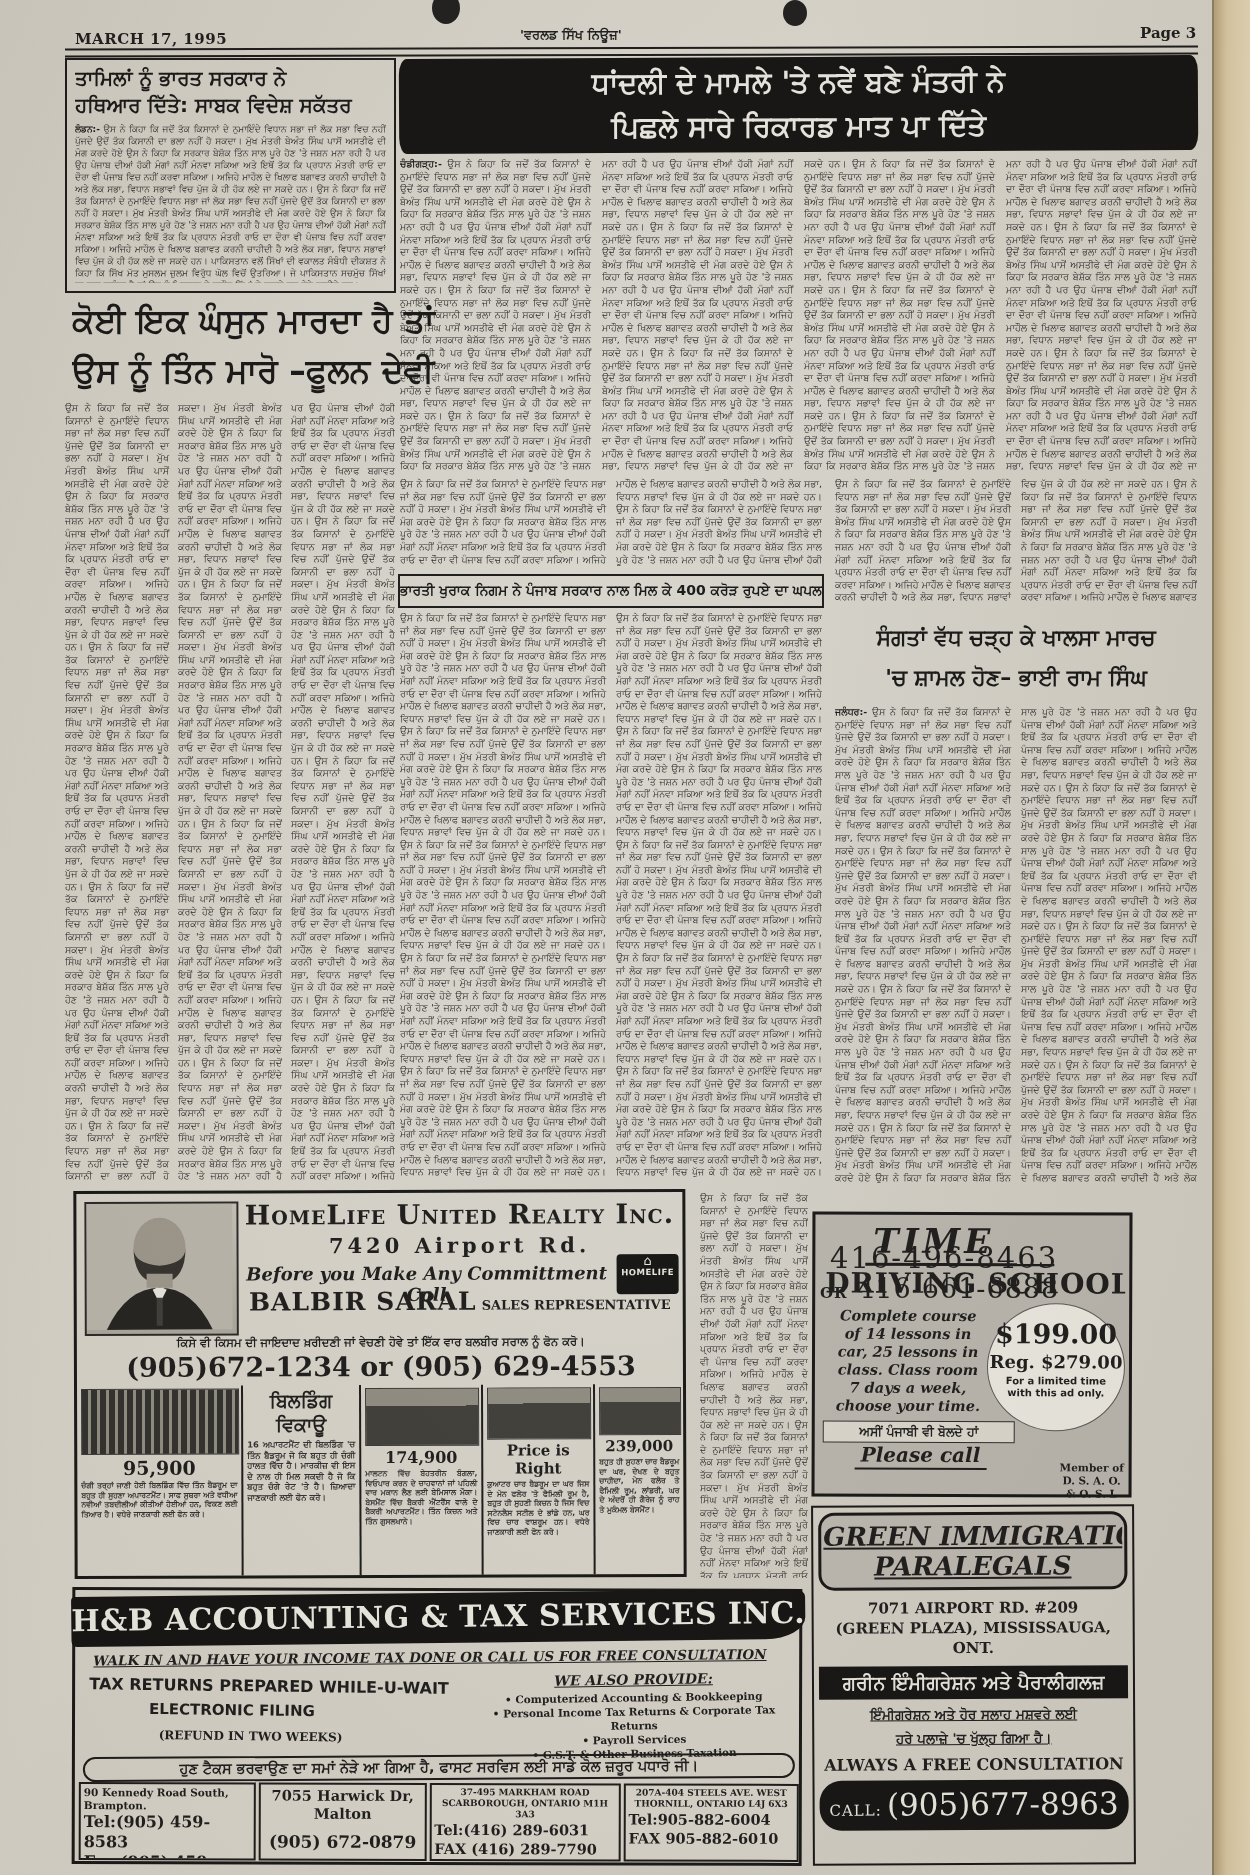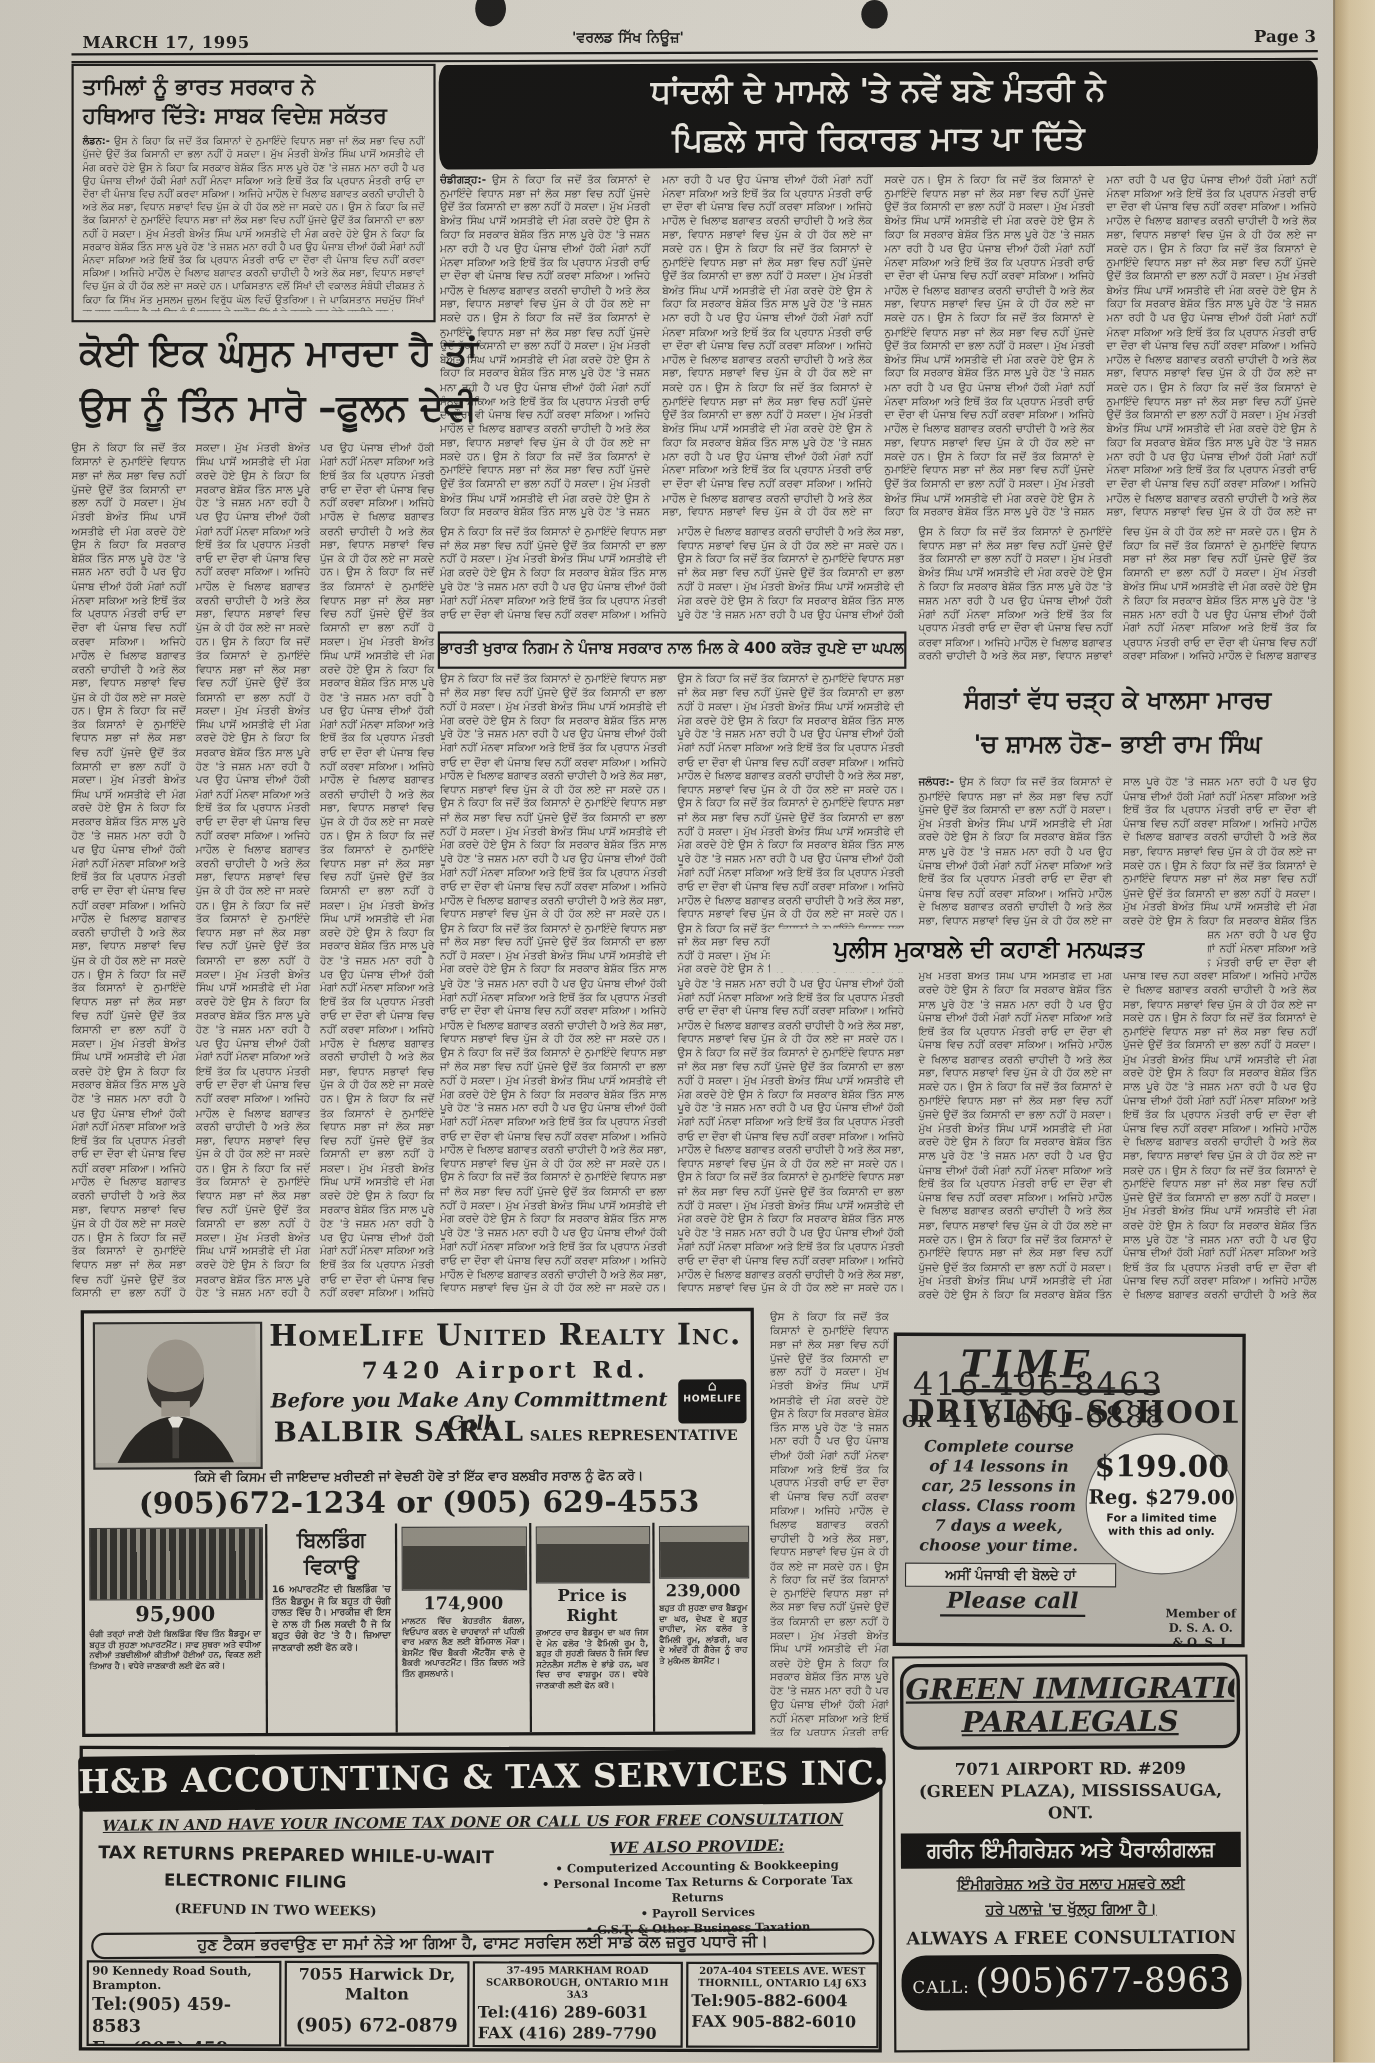--- a/index.html
+++ b/index.html
@@ -182,23 +182,20 @@
 
   <div class="abs body-text cols2 right-upper"><span>ਉਸ ਨੇ ਕਿਹਾ ਕਿ ਜਦੋਂ ਤੱਕ ਕਿਸਾਨਾਂ ਦੇ ਨੁਮਾਇੰਦੇ ਵਿਧਾਨ ਸਭਾ ਜਾਂ ਲੋਕ ਸਭਾ ਵਿਚ ਨਹੀਂ ਪੁੱਜਦੇ ਉਦੋਂ ਤੱਕ ਕਿਸਾਨੀ ਦਾ ਭਲਾ ਨਹੀਂ ਹੋ ਸਕਦਾ। ਮੁੱਖ ਮੰਤਰੀ ਬੇਅੰਤ ਸਿੰਘ ਪਾਸੋਂ ਅਸਤੀਫੇ ਦੀ ਮੰਗ ਕਰਦੇ ਹੋਏ ਉਸ ਨੇ ਕਿਹਾ ਕਿ ਸਰਕਾਰ ਬੇਸ਼ੱਕ ਤਿੰਨ ਸਾਲ ਪੂਰੇ ਹੋਣ 'ਤੇ ਜਸ਼ਨ ਮਨਾ ਰਹੀ ਹੈ ਪਰ ਉਹ ਪੰਜਾਬ ਦੀਆਂ ਹੱਕੀ ਮੰਗਾਂ ਨਹੀਂ ਮੰਨਵਾ ਸਕਿਆ ਅਤੇ ਇਥੋਂ ਤੱਕ ਕਿ ਪ੍ਰਧਾਨ ਮੰਤਰੀ ਰਾਓ ਦਾ ਦੌਰਾ ਵੀ ਪੰਜਾਬ ਵਿਚ ਨਹੀਂ ਕਰਵਾ ਸਕਿਆ। ਅਜਿਹੇ ਮਾਹੌਲ ਦੇ ਖਿਲਾਫ ਬਗਾਵਤ ਕਰਨੀ ਚਾਹੀਦੀ ਹੈ ਅਤੇ ਲੋਕ ਸਭਾ, ਵਿਧਾਨ ਸਭਾਵਾਂ ਵਿਚ ਪੁੱਜ ਕੇ ਹੀ ਹੱਕ ਲਏ ਜਾ ਸਕਦੇ ਹਨ। ਉਸ ਨੇ ਕਿਹਾ ਕਿ ਜਦੋਂ ਤੱਕ ਕਿਸਾਨਾਂ ਦੇ ਨੁਮਾਇੰਦੇ ਵਿਧਾਨ ਸਭਾ ਜਾਂ ਲੋਕ ਸਭਾ ਵਿਚ ਨਹੀਂ ਪੁੱਜਦੇ ਉਦੋਂ ਤੱਕ ਕਿਸਾਨੀ ਦਾ ਭਲਾ ਨਹੀਂ ਹੋ ਸਕਦਾ। ਮੁੱਖ ਮੰਤਰੀ ਬੇਅੰਤ ਸਿੰਘ ਪਾਸੋਂ ਅਸਤੀਫੇ ਦੀ ਮੰਗ ਕਰਦੇ ਹੋਏ ਉਸ ਨੇ ਕਿਹਾ ਕਿ ਸਰਕਾਰ ਬੇਸ਼ੱਕ ਤਿੰਨ ਸਾਲ ਪੂਰੇ ਹੋਣ 'ਤੇ ਜਸ਼ਨ ਮਨਾ ਰਹੀ ਹੈ ਪਰ ਉਹ ਪੰਜਾਬ ਦੀਆਂ ਹੱਕੀ ਮੰਗਾਂ ਨਹੀਂ ਮੰਨਵਾ ਸਕਿਆ ਅਤੇ ਇਥੋਂ ਤੱਕ ਕਿ ਪ੍ਰਧਾਨ ਮੰਤਰੀ ਰਾਓ ਦਾ ਦੌਰਾ ਵੀ ਪੰਜਾਬ ਵਿਚ ਨਹੀਂ ਕਰਵਾ ਸਕਿਆ। ਅਜਿਹੇ ਮਾਹੌਲ ਦੇ ਖਿਲਾਫ ਬਗਾਵਤ ਕਰਨੀ ਚਾਹੀਦੀ ਹੈ ਅਤੇ ਲੋਕ ਸਭਾ, ਵਿਧਾਨ ਸਭਾਵਾਂ ਵਿਚ ਪੁੱਜ ਕੇ ਹੀ ਹੱਕ ਲਏ ਜਾ ਸਕਦੇ ਹਨ। ਉਸ ਨੇ ਕਿਹਾ ਕਿ ਜਦੋਂ ਤੱਕ ਕਿਸਾਨਾਂ ਦੇ ਨੁਮਾਇੰਦੇ ਵਿਧਾਨ ਸਭਾ ਜਾਂ ਲੋਕ ਸਭਾ ਵਿਚ ਨਹੀਂ ਪੁੱਜਦੇ ਉਦੋਂ ਤੱਕ ਕਿਸਾਨੀ ਦਾ ਭਲਾ ਨਹੀਂ ਹੋ ਸਕਦਾ। ਮੁੱਖ ਮੰਤਰੀ ਬੇਅੰਤ ਸਿੰਘ ਪਾਸੋਂ ਅਸਤੀਫੇ ਦੀ ਮੰਗ ਕਰਦੇ ਹੋਏ ਉਸ ਨੇ ਕਿਹਾ ਕਿ ਸਰਕਾਰ ਬੇਸ਼ੱਕ ਤਿੰਨ ਸਾਲ ਪੂਰੇ ਹੋਣ 'ਤੇ ਜਸ਼ਨ ਮਨਾ ਰਹੀ ਹੈ ਪਰ ਉਹ ਪੰਜਾਬ ਦੀਆਂ ਹੱਕੀ ਮੰਗਾਂ ਨਹੀਂ ਮੰਨਵਾ ਸਕਿਆ ਅਤੇ ਇਥੋਂ ਤੱਕ ਕਿ ਪ੍ਰਧਾਨ ਮੰਤਰੀ ਰਾਓ ਦਾ ਦੌਰਾ ਵੀ ਪੰਜਾਬ ਵਿਚ ਨਹੀਂ ਕਰਵਾ ਸਕਿਆ। ਅਜਿਹੇ ਮਾਹੌਲ ਦੇ ਖਿਲਾਫ ਬਗਾਵਤ ਕਰਨੀ ਚਾਹੀਦੀ ਹੈ ਅਤੇ ਲੋਕ ਸਭਾ, ਵਿਧਾਨ ਸਭਾਵਾਂ ਵਿਚ ਪੁੱਜ ਕੇ ਹੀ ਹੱਕ ਲਏ ਜਾ ਸਕਦੇ ਹਨ। ਉਸ ਨੇ ਕਿਹਾ ਕਿ ਜਦੋਂ ਤੱਕ ਕਿਸਾਨਾਂ ਦੇ ਨੁਮਾਇੰਦੇ ਵਿਧਾਨ ਸਭਾ ਜਾਂ ਲੋਕ ਸਭਾ ਵਿਚ ਨਹੀਂ ਪੁੱਜਦੇ ਉਦੋਂ ਤੱਕ ਕਿਸਾਨੀ ਦਾ ਭਲਾ ਨਹੀਂ ਹੋ ਸਕਦਾ। ਮੁੱਖ ਮੰਤਰੀ ਬੇਅੰਤ ਸਿੰਘ ਪਾਸੋਂ ਅਸਤੀਫੇ ਦੀ ਮੰਗ ਕਰਦੇ ਹੋਏ ਉਸ ਨੇ ਕਿਹਾ ਕਿ ਸਰਕਾਰ ਬੇਸ਼ੱਕ ਤਿੰਨ ਸਾਲ ਪੂਰੇ ਹੋਣ 'ਤੇ ਜਸ਼ਨ ਮਨਾ ਰਹੀ ਹੈ ਪਰ ਉਹ ਪੰਜਾਬ ਦੀਆਂ ਹੱਕੀ ਮੰਗਾਂ ਨਹੀਂ ਮੰਨਵਾ ਸਕਿਆ ਅਤੇ ਇਥੋਂ ਤੱਕ ਕਿ ਪ੍ਰਧਾਨ ਮੰਤਰੀ ਰਾਓ ਦਾ ਦੌਰਾ ਵੀ ਪੰਜਾਬ ਵਿਚ ਨਹੀਂ ਕਰਵਾ ਸਕਿਆ। ਅਜਿਹੇ ਮਾਹੌਲ ਦੇ ਖਿਲਾਫ ਬਗਾਵਤ ਕਰਨੀ ਚਾਹੀਦੀ ਹੈ ਅਤੇ ਲੋਕ ਸਭਾ, ਵਿਧਾਨ ਸਭਾਵਾਂ ਵਿਚ ਪੁੱਜ ਕੇ ਹੀ ਹੱਕ ਲਏ ਜਾ ਸਕਦੇ ਹਨ।</span></div>
 
   <div class="abs khalsa">
     <div class="hl">ਸੰਗਤਾਂ ਵੱਧ ਚੜ੍ਹ ਕੇ ਖਾਲਸਾ ਮਾਰਚ</div>
     <div class="hl">'ਚ ਸ਼ਾਮਲ ਹੋਣ– ਭਾਈ ਰਾਮ ਸਿੰਘ</div>
   </div>
 
   <div class="abs body-text cols2 right-mid"><b class="dl">ਜਲੰਧਰ:-</b> <span>ਉਸ ਨੇ ਕਿਹਾ ਕਿ ਜਦੋਂ ਤੱਕ ਕਿਸਾਨਾਂ ਦੇ ਨੁਮਾਇੰਦੇ ਵਿਧਾਨ ਸਭਾ ਜਾਂ ਲੋਕ ਸਭਾ ਵਿਚ ਨਹੀਂ ਪੁੱਜਦੇ ਉਦੋਂ ਤੱਕ ਕਿਸਾਨੀ ਦਾ ਭਲਾ ਨਹੀਂ ਹੋ ਸਕਦਾ। ਮੁੱਖ ਮੰਤਰੀ ਬੇਅੰਤ ਸਿੰਘ ਪਾਸੋਂ ਅਸਤੀਫੇ ਦੀ ਮੰਗ ਕਰਦੇ ਹੋਏ ਉਸ ਨੇ ਕਿਹਾ ਕਿ ਸਰਕਾਰ ਬੇਸ਼ੱਕ ਤਿੰਨ ਸਾਲ ਪੂਰੇ ਹੋਣ 'ਤੇ ਜਸ਼ਨ ਮਨਾ ਰਹੀ ਹੈ ਪਰ ਉਹ ਪੰਜਾਬ ਦੀਆਂ ਹੱਕੀ ਮੰਗਾਂ ਨਹੀਂ ਮੰਨਵਾ ਸਕਿਆ ਅਤੇ ਇਥੋਂ ਤੱਕ ਕਿ ਪ੍ਰਧਾਨ ਮੰਤਰੀ ਰਾਓ ਦਾ ਦੌਰਾ ਵੀ ਪੰਜਾਬ ਵਿਚ ਨਹੀਂ ਕਰਵਾ ਸਕਿਆ। ਅਜਿਹੇ ਮਾਹੌਲ ਦੇ ਖਿਲਾਫ ਬਗਾਵਤ ਕਰਨੀ ਚਾਹੀਦੀ ਹੈ ਅਤੇ ਲੋਕ ਸਭਾ, ਵਿਧਾਨ ਸਭਾਵਾਂ ਵਿਚ ਪੁੱਜ ਕੇ ਹੀ ਹੱਕ ਲਏ ਜਾ ਸਕਦੇ ਹਨ। ਉਸ ਨੇ ਕਿਹਾ ਕਿ ਜਦੋਂ ਤੱਕ ਕਿਸਾਨਾਂ ਦੇ ਨੁਮਾਇੰਦੇ ਵਿਧਾਨ ਸਭਾ ਜਾਂ ਲੋਕ ਸਭਾ ਵਿਚ ਨਹੀਂ ਪੁੱਜਦੇ ਉਦੋਂ ਤੱਕ ਕਿਸਾਨੀ ਦਾ ਭਲਾ ਨਹੀਂ ਹੋ ਸਕਦਾ। ਮੁੱਖ ਮੰਤਰੀ ਬੇਅੰਤ ਸਿੰਘ ਪਾਸੋਂ ਅਸਤੀਫੇ ਦੀ ਮੰਗ ਕਰਦੇ ਹੋਏ ਉਸ ਨੇ ਕਿਹਾ ਕਿ ਸਰਕਾਰ ਬੇਸ਼ੱਕ ਤਿੰਨ ਸਾਲ ਪੂਰੇ ਹੋਣ 'ਤੇ ਜਸ਼ਨ ਮਨਾ ਰਹੀ ਹੈ ਪਰ ਉਹ ਪੰਜਾਬ ਦੀਆਂ ਹੱਕੀ ਮੰਗਾਂ ਨਹੀਂ ਮੰਨਵਾ ਸਕਿਆ ਅਤੇ ਇਥੋਂ ਤੱਕ ਕਿ ਪ੍ਰਧਾਨ ਮੰਤਰੀ ਰਾਓ ਦਾ ਦੌਰਾ ਵੀ ਪੰਜਾਬ ਵਿਚ ਨਹੀਂ ਕਰਵਾ ਸਕਿਆ। ਅਜਿਹੇ ਮਾਹੌਲ ਦੇ ਖਿਲਾਫ ਬਗਾਵਤ ਕਰਨੀ ਚਾਹੀਦੀ ਹੈ ਅਤੇ ਲੋਕ ਸਭਾ, ਵਿਧਾਨ ਸਭਾਵਾਂ ਵਿਚ ਪੁੱਜ ਕੇ ਹੀ ਹੱਕ ਲਏ ਜਾ ਸਕਦੇ ਹਨ। ਉਸ ਨੇ ਕਿਹਾ ਕਿ ਜਦੋਂ ਤੱਕ ਕਿਸਾਨਾਂ ਦੇ ਨੁਮਾਇੰਦੇ ਵਿਧਾਨ ਸਭਾ ਜਾਂ ਲੋਕ ਸਭਾ ਵਿਚ ਨਹੀਂ ਪੁੱਜਦੇ ਉਦੋਂ ਤੱਕ ਕਿਸਾਨੀ ਦਾ ਭਲਾ ਨਹੀਂ ਹੋ ਸਕਦਾ। ਮੁੱਖ ਮੰਤਰੀ ਬੇਅੰਤ ਸਿੰਘ ਪਾਸੋਂ ਅਸਤੀਫੇ ਦੀ ਮੰਗ ਕਰਦੇ ਹੋਏ ਉਸ ਨੇ ਕਿਹਾ ਕਿ ਸਰਕਾਰ ਬੇਸ਼ੱਕ ਤਿੰਨ ਸਾਲ ਪੂਰੇ ਹੋਣ 'ਤੇ ਜਸ਼ਨ ਮਨਾ ਰਹੀ ਹੈ ਪਰ ਉਹ ਪੰਜਾਬ ਦੀਆਂ ਹੱਕੀ ਮੰਗਾਂ ਨਹੀਂ ਮੰਨਵਾ ਸਕਿਆ ਅਤੇ ਇਥੋਂ ਤੱਕ ਕਿ ਪ੍ਰਧਾਨ ਮੰਤਰੀ ਰਾਓ ਦਾ ਦੌਰਾ ਵੀ ਪੰਜਾਬ ਵਿਚ ਨਹੀਂ ਕਰਵਾ ਸਕਿਆ। ਅਜਿਹੇ ਮਾਹੌਲ ਦੇ ਖਿਲਾਫ ਬਗਾਵਤ ਕਰਨੀ ਚਾਹੀਦੀ ਹੈ ਅਤੇ ਲੋਕ ਸਭਾ, ਵਿਧਾਨ ਸਭਾਵਾਂ ਵਿਚ ਪੁੱਜ ਕੇ ਹੀ ਹੱਕ ਲਏ ਜਾ ਸਕਦੇ ਹਨ। ਉਸ ਨੇ ਕਿਹਾ ਕਿ ਜਦੋਂ ਤੱਕ ਕਿਸਾਨਾਂ ਦੇ ਨੁਮਾਇੰਦੇ ਵਿਧਾਨ ਸਭਾ ਜਾਂ ਲੋਕ ਸਭਾ ਵਿਚ ਨਹੀਂ ਪੁੱਜਦੇ ਉਦੋਂ ਤੱਕ ਕਿਸਾਨੀ ਦਾ ਭਲਾ ਨਹੀਂ ਹੋ ਸਕਦਾ। ਮੁੱਖ ਮੰਤਰੀ ਬੇਅੰਤ ਸਿੰਘ ਪਾਸੋਂ ਅਸਤੀਫੇ ਦੀ ਮੰਗ ਕਰਦੇ ਹੋਏ ਉਸ ਨੇ ਕਿਹਾ ਕਿ ਸਰਕਾਰ ਬੇਸ਼ੱਕ ਤਿੰਨ ਸਾਲ ਪੂਰੇ ਹੋਣ 'ਤੇ ਜਸ਼ਨ ਮਨਾ ਰਹੀ ਹੈ ਪਰ ਉਹ ਪੰਜਾਬ ਦੀਆਂ ਹੱਕੀ ਮੰਗਾਂ ਨਹੀਂ ਮੰਨਵਾ ਸਕਿਆ ਅਤੇ ਇਥੋਂ ਤੱਕ ਕਿ ਪ੍ਰਧਾਨ ਮੰਤਰੀ ਰਾਓ ਦਾ ਦੌਰਾ ਵੀ ਪੰਜਾਬ ਵਿਚ ਨਹੀਂ ਕਰਵਾ ਸਕਿਆ। ਅਜਿਹੇ ਮਾਹੌਲ ਦੇ ਖਿਲਾਫ ਬਗਾਵਤ ਕਰਨੀ ਚਾਹੀਦੀ ਹੈ ਅਤੇ ਲੋਕ ਸਭਾ, ਵਿਧਾਨ ਸਭਾਵਾਂ ਵਿਚ ਪੁੱਜ ਕੇ ਹੀ ਹੱਕ ਲਏ ਜਾ ਸਕਦੇ ਹਨ। ਉਸ ਨੇ ਕਿਹਾ ਕਿ ਜਦੋਂ ਤੱਕ ਕਿਸਾਨਾਂ ਦੇ ਨੁਮਾਇੰਦੇ ਵਿਧਾਨ ਸਭਾ ਜਾਂ ਲੋਕ ਸਭਾ ਵਿਚ ਨਹੀਂ ਪੁੱਜਦੇ ਉਦੋਂ ਤੱਕ ਕਿਸਾਨੀ ਦਾ ਭਲਾ ਨਹੀਂ ਹੋ ਸਕਦਾ। ਮੁੱਖ ਮੰਤਰੀ ਬੇਅੰਤ ਸਿੰਘ ਪਾਸੋਂ ਅਸਤੀਫੇ ਦੀ ਮੰਗ ਕਰਦੇ ਹੋਏ ਉਸ ਨੇ ਕਿਹਾ ਕਿ ਸਰਕਾਰ ਬੇਸ਼ੱਕ ਤਿੰਨ ਸਾਲ ਪੂਰੇ ਹੋਣ 'ਤੇ ਜਸ਼ਨ ਮਨਾ ਰਹੀ ਹੈ ਪਰ ਉਹ ਪੰਜਾਬ ਦੀਆਂ ਹੱਕੀ ਮੰਗਾਂ ਨਹੀਂ ਮੰਨਵਾ ਸਕਿਆ ਅਤੇ ਇਥੋਂ ਤੱਕ ਕਿ ਪ੍ਰਧਾਨ ਮੰਤਰੀ ਰਾਓ ਦਾ ਦੌਰਾ ਵੀ ਪੰਜਾਬ ਵਿਚ ਨਹੀਂ ਕਰਵਾ ਸਕਿਆ। ਅਜਿਹੇ ਮਾਹੌਲ ਦੇ ਖਿਲਾਫ ਬਗਾਵਤ ਕਰਨੀ ਚਾਹੀਦੀ ਹੈ ਅਤੇ ਲੋਕ ਸਭਾ, ਵਿਧਾਨ ਸਭਾਵਾਂ ਵਿਚ ਪੁੱਜ ਕੇ ਹੀ ਹੱਕ ਲਏ ਜਾ ਸਕਦੇ ਹਨ। ਉਸ ਨੇ ਕਿਹਾ ਕਿ ਜਦੋਂ ਤੱਕ ਕਿਸਾਨਾਂ ਦੇ ਨੁਮਾਇੰਦੇ ਵਿਧਾਨ ਸਭਾ ਜਾਂ ਲੋਕ ਸਭਾ ਵਿਚ ਨਹੀਂ ਪੁੱਜਦੇ ਉਦੋਂ ਤੱਕ ਕਿਸਾਨੀ ਦਾ ਭਲਾ ਨਹੀਂ ਹੋ ਸਕਦਾ। ਮੁੱਖ ਮੰਤਰੀ ਬੇਅੰਤ ਸਿੰਘ ਪਾਸੋਂ ਅਸਤੀਫੇ ਦੀ ਮੰਗ ਕਰਦੇ ਹੋਏ ਉਸ ਨੇ ਕਿਹਾ ਕਿ ਸਰਕਾਰ ਬੇਸ਼ੱਕ ਤਿੰਨ ਸਾਲ ਪੂਰੇ ਹੋਣ 'ਤੇ ਜਸ਼ਨ ਮਨਾ ਰਹੀ ਹੈ ਪਰ ਉਹ ਪੰਜਾਬ ਦੀਆਂ ਹੱਕੀ ਮੰਗਾਂ ਨਹੀਂ ਮੰਨਵਾ ਸਕਿਆ ਅਤੇ ਇਥੋਂ ਤੱਕ ਕਿ ਪ੍ਰਧਾਨ ਮੰਤਰੀ ਰਾਓ ਦਾ ਦੌਰਾ ਵੀ ਪੰਜਾਬ ਵਿਚ ਨਹੀਂ ਕਰਵਾ ਸਕਿਆ। ਅਜਿਹੇ ਮਾਹੌਲ ਦੇ ਖਿਲਾਫ ਬਗਾਵਤ ਕਰਨੀ ਚਾਹੀਦੀ ਹੈ ਅਤੇ ਲੋਕ ਸਭਾ, ਵਿਧਾਨ ਸਭਾਵਾਂ ਵਿਚ ਪੁੱਜ ਕੇ ਹੀ ਹੱਕ ਲਏ ਜਾ ਸਕਦੇ ਹਨ। ਉਸ ਨੇ ਕਿਹਾ ਕਿ ਜਦੋਂ ਤੱਕ ਕਿਸਾਨਾਂ ਦੇ ਨੁਮਾਇੰਦੇ ਵਿਧਾਨ ਸਭਾ ਜਾਂ ਲੋਕ ਸਭਾ ਵਿਚ ਨਹੀਂ ਪੁੱਜਦੇ ਉਦੋਂ ਤੱਕ ਕਿਸਾਨੀ ਦਾ ਭਲਾ ਨਹੀਂ ਹੋ ਸਕਦਾ। ਮੁੱਖ ਮੰਤਰੀ ਬੇਅੰਤ ਸਿੰਘ ਪਾਸੋਂ ਅਸਤੀਫੇ ਦੀ ਮੰਗ ਕਰਦੇ ਹੋਏ ਉਸ ਨੇ ਕਿਹਾ ਕਿ ਸਰਕਾਰ ਬੇਸ਼ੱਕ ਤਿੰਨ ਸਾਲ ਪੂਰੇ ਹੋਣ 'ਤੇ ਜਸ਼ਨ ਮਨਾ ਰਹੀ ਹੈ ਪਰ ਉਹ ਪੰਜਾਬ ਦੀਆਂ ਹੱਕੀ ਮੰਗਾਂ ਨਹੀਂ ਮੰਨਵਾ ਸਕਿਆ ਅਤੇ ਇਥੋਂ ਤੱਕ ਕਿ ਪ੍ਰਧਾਨ ਮੰਤਰੀ ਰਾਓ ਦਾ ਦੌਰਾ ਵੀ ਪੰਜਾਬ ਵਿਚ ਨਹੀਂ ਕਰਵਾ ਸਕਿਆ। ਅਜਿਹੇ ਮਾਹੌਲ ਦੇ ਖਿਲਾਫ ਬਗਾਵਤ ਕਰਨੀ ਚਾਹੀਦੀ ਹੈ ਅਤੇ ਲੋਕ ਸਭਾ, ਵਿਧਾਨ ਸਭਾਵਾਂ ਵਿਚ ਪੁੱਜ ਕੇ ਹੀ ਹੱਕ ਲਏ ਜਾ ਸਕਦੇ ਹਨ। ਉਸ ਨੇ ਕਿਹਾ ਕਿ ਜਦੋਂ ਤੱਕ ਕਿਸਾਨਾਂ ਦੇ ਨੁਮਾਇੰਦੇ ਵਿਧਾਨ ਸਭਾ ਜਾਂ ਲੋਕ ਸਭਾ ਵਿਚ ਨਹੀਂ ਪੁੱਜਦੇ ਉਦੋਂ ਤੱਕ ਕਿਸਾਨੀ ਦਾ ਭਲਾ ਨਹੀਂ ਹੋ ਸਕਦਾ। ਮੁੱਖ ਮੰਤਰੀ ਬੇਅੰਤ ਸਿੰਘ ਪਾਸੋਂ ਅਸਤੀਫੇ ਦੀ ਮੰਗ ਕਰਦੇ ਹੋਏ ਉਸ ਨੇ ਕਿਹਾ ਕਿ ਸਰਕਾਰ ਬੇਸ਼ੱਕ ਤਿੰਨ ਸਾਲ ਪੂਰੇ ਹੋਣ 'ਤੇ ਜਸ਼ਨ ਮਨਾ ਰਹੀ ਹੈ ਪਰ ਉਹ ਪੰਜਾਬ ਦੀਆਂ ਹੱਕੀ ਮੰਗਾਂ ਨਹੀਂ ਮੰਨਵਾ ਸਕਿਆ ਅਤੇ ਇਥੋਂ ਤੱਕ ਕਿ ਪ੍ਰਧਾਨ ਮੰਤਰੀ ਰਾਓ ਦਾ ਦੌਰਾ ਵੀ ਪੰਜਾਬ ਵਿਚ ਨਹੀਂ ਕਰਵਾ ਸਕਿਆ। ਅਜਿਹੇ ਮਾਹੌਲ ਦੇ ਖਿਲਾਫ ਬਗਾਵਤ ਕਰਨੀ ਚਾਹੀਦੀ ਹੈ ਅਤੇ ਲੋਕ ਸਭਾ, ਵਿਧਾਨ ਸਭਾਵਾਂ ਵਿਚ ਪੁੱਜ ਕੇ ਹੀ ਹੱਕ ਲਏ ਜਾ ਸਕਦੇ ਹਨ।</span></div>
 
-  <div class="abs police">
-    <div class="hl">ਪੁਲੀਸ ਮੁਕਾਬਲੇ ਦੀ ਕਹਾਣੀ ਮਨਘੜਤ</div>
-  </div>
 
   <div class="abs body-text mid-strip"><span>ਉਸ ਨੇ ਕਿਹਾ ਕਿ ਜਦੋਂ ਤੱਕ ਕਿਸਾਨਾਂ ਦੇ ਨੁਮਾਇੰਦੇ ਵਿਧਾਨ ਸਭਾ ਜਾਂ ਲੋਕ ਸਭਾ ਵਿਚ ਨਹੀਂ ਪੁੱਜਦੇ ਉਦੋਂ ਤੱਕ ਕਿਸਾਨੀ ਦਾ ਭਲਾ ਨਹੀਂ ਹੋ ਸਕਦਾ। ਮੁੱਖ ਮੰਤਰੀ ਬੇਅੰਤ ਸਿੰਘ ਪਾਸੋਂ ਅਸਤੀਫੇ ਦੀ ਮੰਗ ਕਰਦੇ ਹੋਏ ਉਸ ਨੇ ਕਿਹਾ ਕਿ ਸਰਕਾਰ ਬੇਸ਼ੱਕ ਤਿੰਨ ਸਾਲ ਪੂਰੇ ਹੋਣ 'ਤੇ ਜਸ਼ਨ ਮਨਾ ਰਹੀ ਹੈ ਪਰ ਉਹ ਪੰਜਾਬ ਦੀਆਂ ਹੱਕੀ ਮੰਗਾਂ ਨਹੀਂ ਮੰਨਵਾ ਸਕਿਆ ਅਤੇ ਇਥੋਂ ਤੱਕ ਕਿ ਪ੍ਰਧਾਨ ਮੰਤਰੀ ਰਾਓ ਦਾ ਦੌਰਾ ਵੀ ਪੰਜਾਬ ਵਿਚ ਨਹੀਂ ਕਰਵਾ ਸਕਿਆ। ਅਜਿਹੇ ਮਾਹੌਲ ਦੇ ਖਿਲਾਫ ਬਗਾਵਤ ਕਰਨੀ ਚਾਹੀਦੀ ਹੈ ਅਤੇ ਲੋਕ ਸਭਾ, ਵਿਧਾਨ ਸਭਾਵਾਂ ਵਿਚ ਪੁੱਜ ਕੇ ਹੀ ਹੱਕ ਲਏ ਜਾ ਸਕਦੇ ਹਨ। ਉਸ ਨੇ ਕਿਹਾ ਕਿ ਜਦੋਂ ਤੱਕ ਕਿਸਾਨਾਂ ਦੇ ਨੁਮਾਇੰਦੇ ਵਿਧਾਨ ਸਭਾ ਜਾਂ ਲੋਕ ਸਭਾ ਵਿਚ ਨਹੀਂ ਪੁੱਜਦੇ ਉਦੋਂ ਤੱਕ ਕਿਸਾਨੀ ਦਾ ਭਲਾ ਨਹੀਂ ਹੋ ਸਕਦਾ। ਮੁੱਖ ਮੰਤਰੀ ਬੇਅੰਤ ਸਿੰਘ ਪਾਸੋਂ ਅਸਤੀਫੇ ਦੀ ਮੰਗ ਕਰਦੇ ਹੋਏ ਉਸ ਨੇ ਕਿਹਾ ਕਿ ਸਰਕਾਰ ਬੇਸ਼ੱਕ ਤਿੰਨ ਸਾਲ ਪੂਰੇ ਹੋਣ 'ਤੇ ਜਸ਼ਨ ਮਨਾ ਰਹੀ ਹੈ ਪਰ ਉਹ ਪੰਜਾਬ ਦੀਆਂ ਹੱਕੀ ਮੰਗਾਂ ਨਹੀਂ ਮੰਨਵਾ ਸਕਿਆ ਅਤੇ ਇਥੋਂ ਤੱਕ ਕਿ ਪ੍ਰਧਾਨ ਮੰਤਰੀ ਰਾਓ ਦਾ ਦੌਰਾ ਵੀ ਪੰਜਾਬ ਵਿਚ ਨਹੀਂ ਕਰਵਾ ਸਕਿਆ। ਅਜਿਹੇ ਮਾਹੌਲ ਦੇ ਖਿਲਾਫ ਬਗਾਵਤ ਕਰਨੀ ਚਾਹੀਦੀ ਹੈ ਅਤੇ ਲੋਕ ਸਭਾ, ਵਿਧਾਨ ਸਭਾਵਾਂ ਵਿਚ ਪੁੱਜ ਕੇ ਹੀ ਹੱਕ ਲਏ ਜਾ ਸਕਦੇ ਹਨ। ਉਸ ਨੇ ਕਿਹਾ ਕਿ ਜਦੋਂ ਤੱਕ ਕਿਸਾਨਾਂ ਦੇ ਨੁਮਾਇੰਦੇ ਵਿਧਾਨ ਸਭਾ ਜਾਂ ਲੋਕ ਸਭਾ ਵਿਚ ਨਹੀਂ ਪੁੱਜਦੇ ਉਦੋਂ ਤੱਕ ਕਿਸਾਨੀ ਦਾ ਭਲਾ ਨਹੀਂ ਹੋ ਸਕਦਾ। ਮੁੱਖ ਮੰਤਰੀ ਬੇਅੰਤ ਸਿੰਘ ਪਾਸੋਂ ਅਸਤੀਫੇ ਦੀ ਮੰਗ ਕਰਦੇ ਹੋਏ ਉਸ ਨੇ ਕਿਹਾ ਕਿ ਸਰਕਾਰ ਬੇਸ਼ੱਕ ਤਿੰਨ ਸਾਲ ਪੂਰੇ ਹੋਣ 'ਤੇ ਜਸ਼ਨ ਮਨਾ ਰਹੀ ਹੈ ਪਰ ਉਹ ਪੰਜਾਬ ਦੀਆਂ ਹੱਕੀ ਮੰਗਾਂ ਨਹੀਂ ਮੰਨਵਾ ਸਕਿਆ ਅਤੇ ਇਥੋਂ ਤੱਕ ਕਿ ਪ੍ਰਧਾਨ ਮੰਤਰੀ ਰਾਓ ਦਾ ਦੌਰਾ ਵੀ ਪੰਜਾਬ ਵਿਚ ਨਹੀਂ ਕਰਵਾ ਸਕਿਆ। ਅਜਿਹੇ ਮਾਹੌਲ ਦੇ ਖਿਲਾਫ ਬਗਾਵਤ ਕਰਨੀ ਚਾਹੀਦੀ ਹੈ ਅਤੇ ਲੋਕ ਸਭਾ, ਵਿਧਾਨ ਸਭਾਵਾਂ ਵਿਚ ਪੁੱਜ ਕੇ ਹੀ ਹੱਕ ਲਏ ਜਾ ਸਕਦੇ ਹਨ। ਉਸ ਨੇ ਕਿਹਾ ਕਿ ਜਦੋਂ ਤੱਕ ਕਿਸਾਨਾਂ ਦੇ ਨੁਮਾਇੰਦੇ ਵਿਧਾਨ ਸਭਾ ਜਾਂ ਲੋਕ ਸਭਾ ਵਿਚ ਨਹੀਂ ਪੁੱਜਦੇ ਉਦੋਂ ਤੱਕ ਕਿਸਾਨੀ ਦਾ ਭਲਾ ਨਹੀਂ ਹੋ ਸਕਦਾ। ਮੁੱਖ ਮੰਤਰੀ ਬੇਅੰਤ ਸਿੰਘ ਪਾਸੋਂ ਅਸਤੀਫੇ ਦੀ ਮੰਗ ਕਰਦੇ ਹੋਏ ਉਸ ਨੇ ਕਿਹਾ ਕਿ ਸਰਕਾਰ ਬੇਸ਼ੱਕ ਤਿੰਨ ਸਾਲ ਪੂਰੇ ਹੋਣ 'ਤੇ ਜਸ਼ਨ ਮਨਾ ਰਹੀ ਹੈ ਪਰ ਉਹ ਪੰਜਾਬ ਦੀਆਂ ਹੱਕੀ ਮੰਗਾਂ ਨਹੀਂ ਮੰਨਵਾ ਸਕਿਆ ਅਤੇ ਇਥੋਂ ਤੱਕ ਕਿ ਪ੍ਰਧਾਨ ਮੰਤਰੀ ਰਾਓ ਦਾ ਦੌਰਾ ਵੀ ਪੰਜਾਬ ਵਿਚ ਨਹੀਂ ਕਰਵਾ ਸਕਿਆ। ਅਜਿਹੇ ਮਾਹੌਲ ਦੇ ਖਿਲਾਫ ਬਗਾਵਤ ਕਰਨੀ ਚਾਹੀਦੀ ਹੈ ਅਤੇ ਲੋਕ ਸਭਾ, ਵਿਧਾਨ ਸਭਾਵਾਂ ਵਿਚ ਪੁੱਜ ਕੇ ਹੀ ਹੱਕ ਲਏ ਜਾ ਸਕਦੇ ਹਨ।</span></div>
 
   <div class="abs homelife">
     <div class="abs hl-photo">
       <svg width="146" height="126" viewBox="0 0 146 126">
         <rect x="0" y="0" width="146" height="126" fill="#b7b4ab"></rect>
         <ellipse cx="73" cy="44" rx="26" ry="30" fill="#9a948a"></ellipse>
         <path d="M47 44 Q47 78 73 80 Q99 78 99 44 Q99 60 73 62 Q47 60 47 44Z" fill="#2e2b28"></path>
         <rect x="60" y="70" width="26" height="14" fill="#9a948a"></rect>

